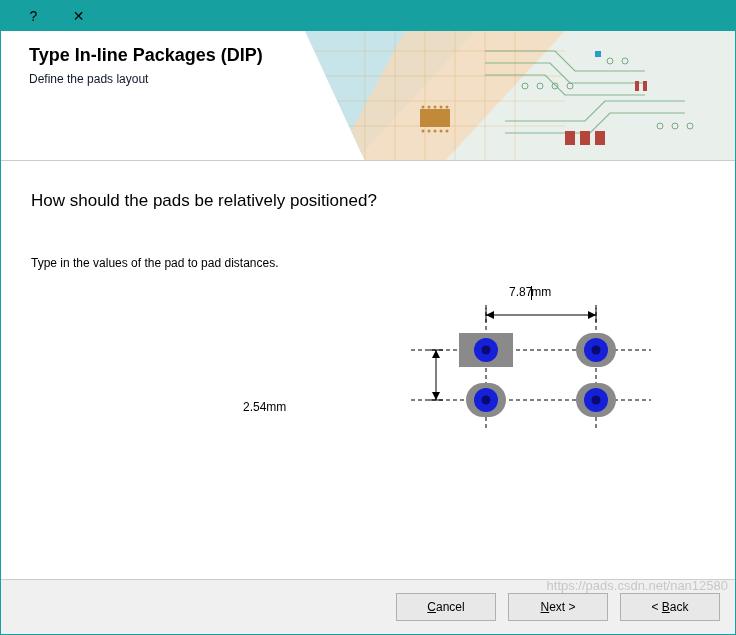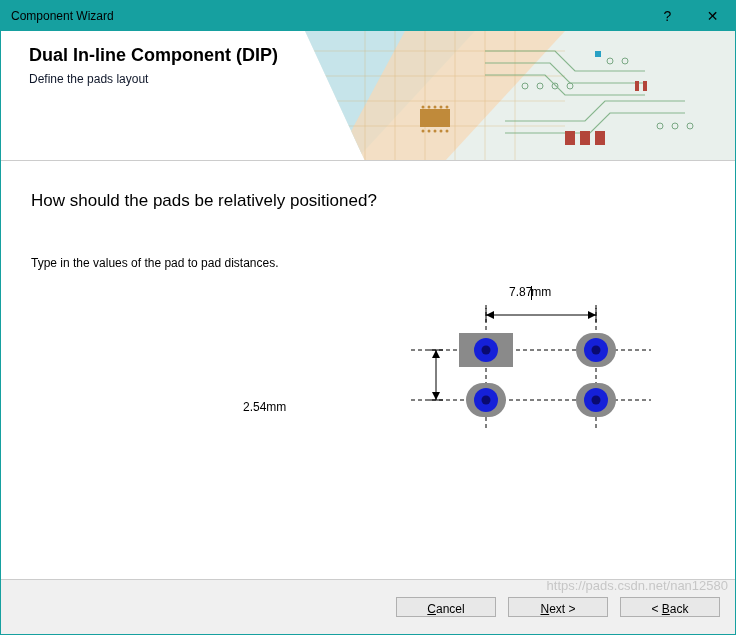--- a/index.html
+++ b/index.html
@@ -112,26 +112,26 @@
     border-top: 1px solid #ccc;
     background: #f0f0f0;
     display: flex;
     align-items: center;
     justify-content: flex-end;
     padding: 0 15px;
     gap: 12px;
   }
   .wbtn {
     min-width: 100px;
-    height: 20px;
+    height: 28px;
     background: #e8e8e8;
     border: 1px solid #b0b0b0;
     font-size: 12px;
     display: flex;
-    align-items: flex-end;
+    align-items: center;
     justify-content: center;
     cursor: pointer;
   }
   .wbtn.disabled {
     color: #a0a0a0;
     cursor: default;
   }
   .wbtn u { text-decoration: underline; }
   .watermark {
     position: absolute;
@@ -142,32 +142,31 @@
     z-index: 50;
     pointer-events: none;
   }
 </style>
 </head>
 <body>
 
 <div class="window">
 
   <div class="titlebar">
-    <span class="title">Component Wizard</span>
     <div class="btn">
         <span>?</span>
       </div>
     <div class="btn">
         <span>✕</span>
       </div>
   </div>
 
   <div class="header">
     <div class="header-text">
-      <h1>Dual In-line Component (DIP)</h1>
+      <h1>Type In-line Packages (DIP)</h1>
       <div class="sub">Define the pads layout</div>
     </div>
     <svg class="header-graphic" viewBox="0 0 430 130" preserveAspectRatio="xMaxYMin slice">
       <defs>
         <clipPath id="tri">
             <polygon points="0,0 430,0 430,130 60,130"></polygon>
           </clipPath>
       </defs>
       <g clip-path="url(#tri)">
         <rect x="0" y="0" width="430" height="130" fill="#e9f0ec"></rect>

